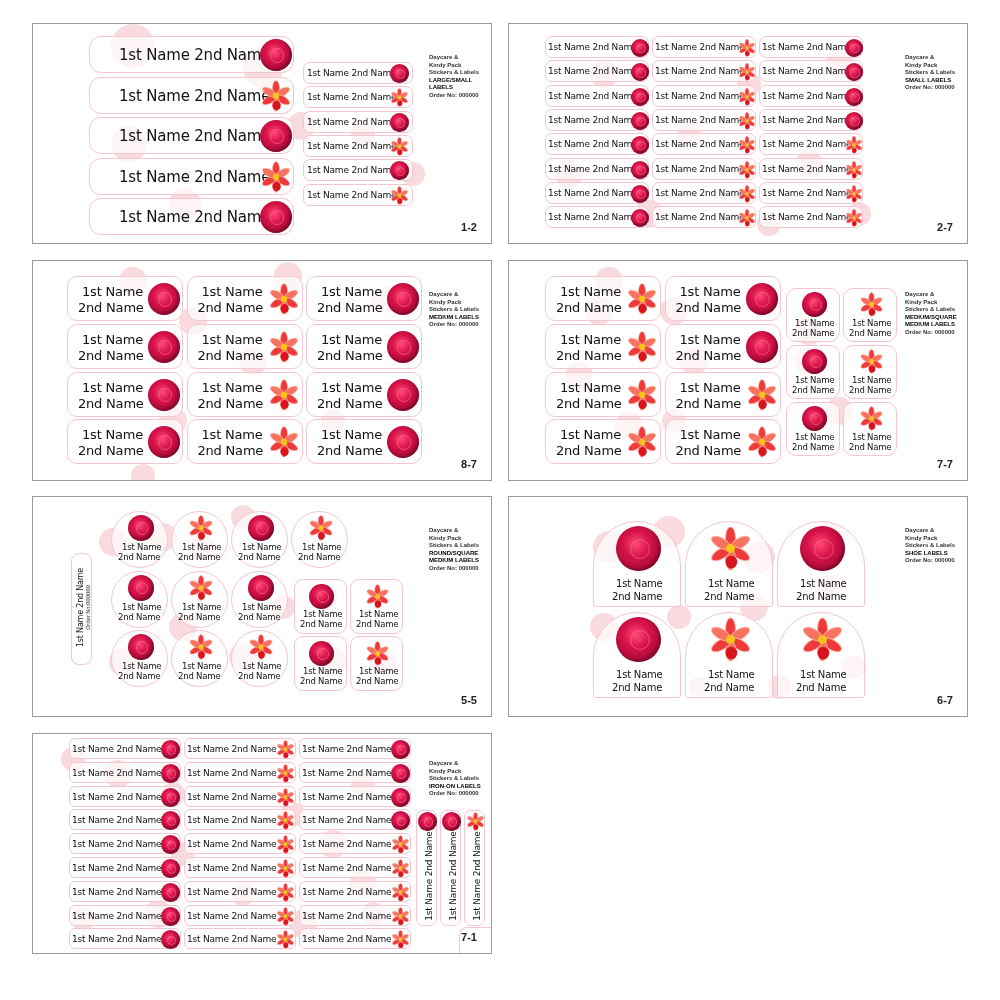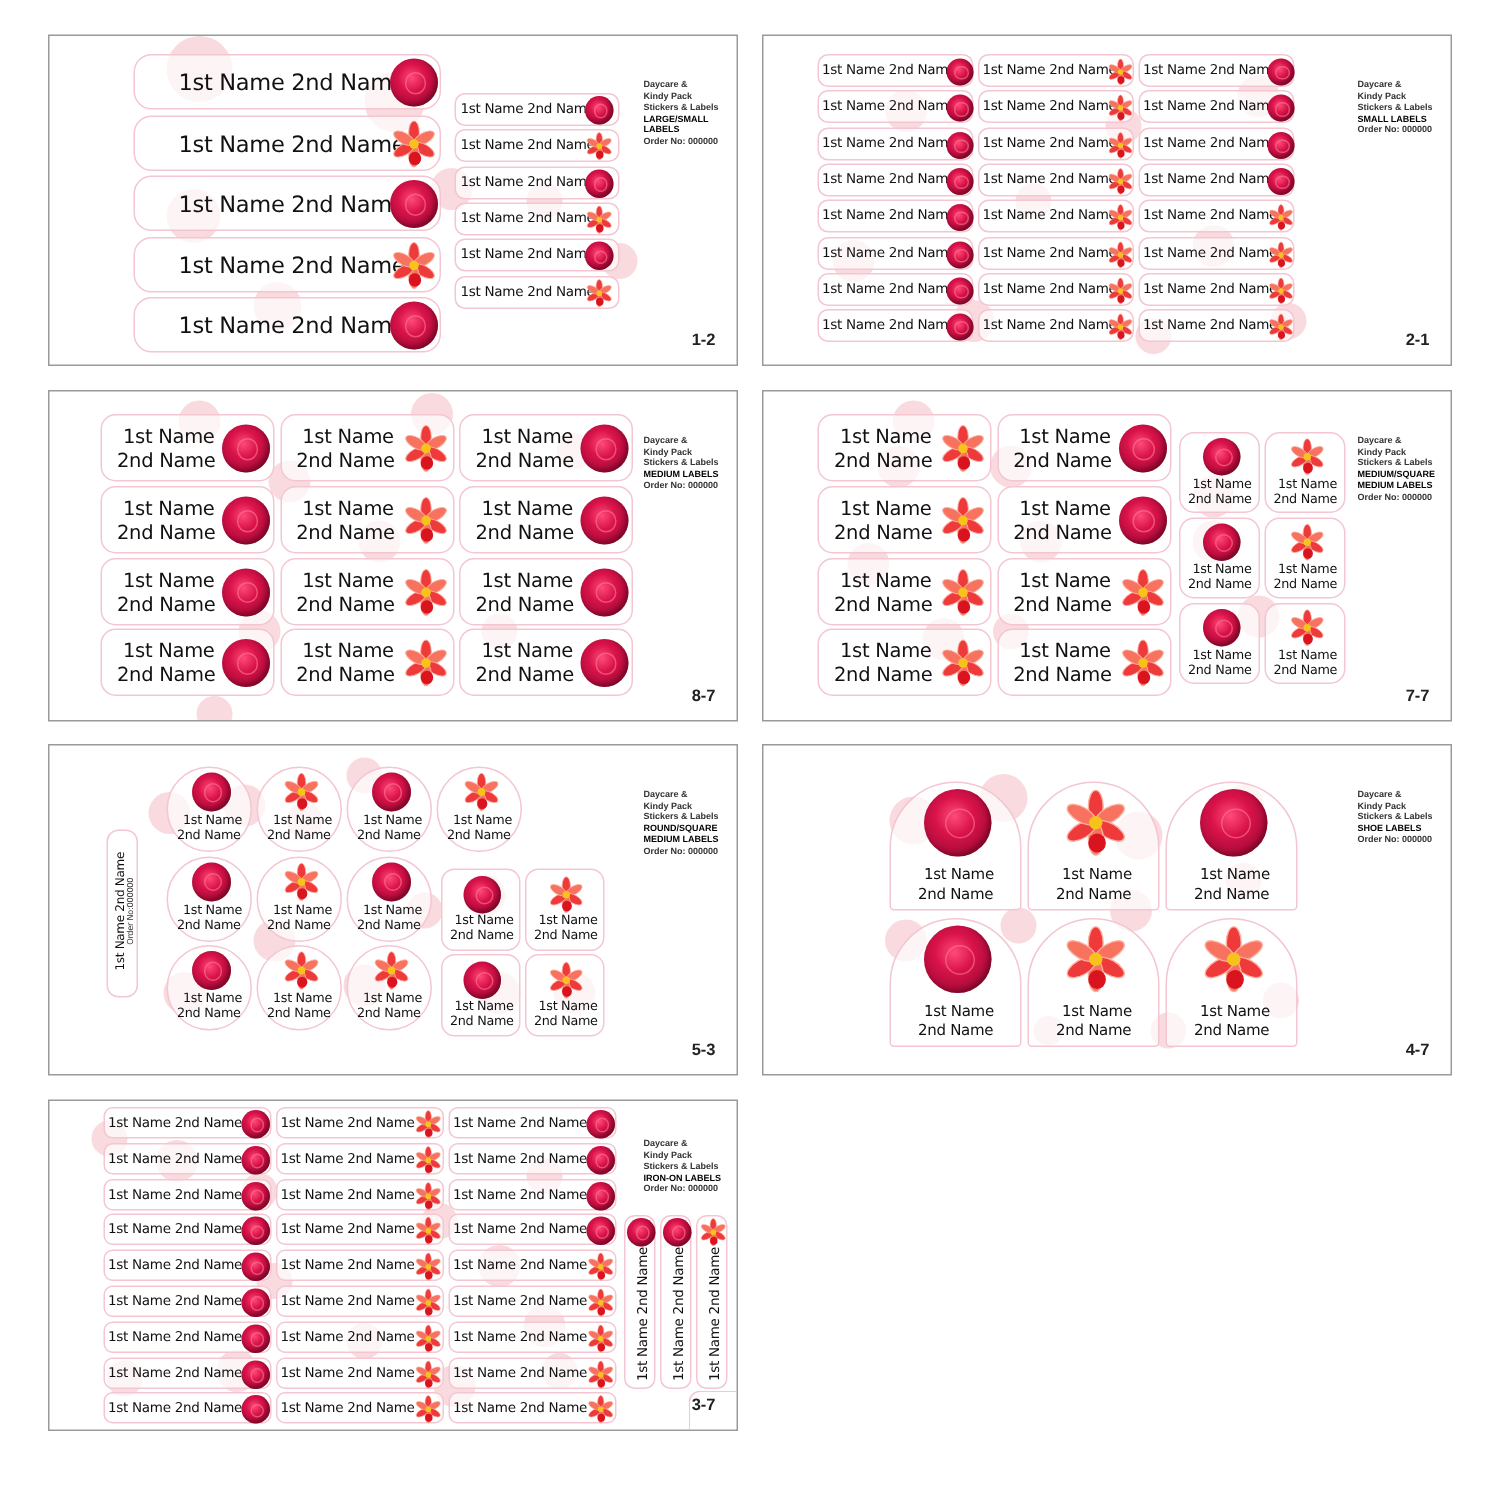--- a/index.html
+++ b/index.html
@@ -134,21 +134,21 @@
       </div>
     </div>
     <div class="panel" style="left: 508px; top: 23px; width: 460px; height: 221px;">
       <div class="panel-info" style="left: 396px; top: 30px;">
         <div class="sub">Daycare &amp;</div>
         <div class="sub">Kindy Pack</div>
         <div class="sub">Stickers &amp; Labels</div>
         <div class="type">SMALL LABELS</div>
         <div class="sub">Order No: 000000</div>
       </div>
-      <div class="panel-num" style="right: 14px; bottom: 10px;">2-1</div>
+      <div class="panel-num" style="right: 14px; bottom: 10px;">2-7</div>
       <div class="dot" style="left: 81px; top: 36px; width: 28px; height: 28px;"></div>
       <div class="dot" style="left: 228px; top: 48px; width: 24px; height: 24px;"></div>
       <div class="dot" style="left: 316px; top: 26px; width: 28px; height: 28px;"></div>
       <div class="dot" style="left: 46px; top: 136px; width: 28px; height: 28px;"></div>
       <div class="dot" style="left: 168px; top: 98px; width: 24px; height: 24px;"></div>
       <div class="dot" style="left: 286px; top: 126px; width: 28px; height: 28px;"></div>
       <div class="dot" style="left: 126px; top: 176px; width: 28px; height: 28px;"></div>
       <div class="dot" style="left: 248px; top: 188px; width: 24px; height: 24px;"></div>
       <div class="dot" style="left: 338px; top: 178px; width: 24px; height: 24px;"></div>
       <div class="label" style="left: 36px; top: 12px; width: 104px; height: 22px; border-radius: 7px;">
@@ -644,21 +644,21 @@
     </div>
     <div class="panel" style="left: 32px; top: 496px; width: 460px; height: 221px;">
       <div class="panel-info" style="left: 396px; top: 30px;">
         <div class="sub">Daycare &amp;</div>
         <div class="sub">Kindy Pack</div>
         <div class="sub">Stickers &amp; Labels</div>
         <div class="type">ROUND/SQUARE</div>
         <div class="type">MEDIUM LABELS</div>
         <div class="sub">Order No: 000000</div>
       </div>
-      <div class="panel-num" style="right: 14px; bottom: 10px;">5-3</div>
+      <div class="panel-num" style="right: 14px; bottom: 10px;">5-5</div>
       <div class="dot" style="left: 66px; top: 31px; width: 28px; height: 28px;"></div>
       <div class="dot" style="left: 116px; top: 26px; width: 28px; height: 28px;"></div>
       <div class="dot" style="left: 158px; top: 38px; width: 24px; height: 24px;"></div>
       <div class="dot" style="left: 198px; top: 8px; width: 24px; height: 24px;"></div>
       <div class="dot" style="left: 276px; top: 86px; width: 28px; height: 28px;"></div>
       <div class="dot" style="left: 286px; top: 151px; width: 28px; height: 28px;"></div>
       <div class="dot" style="left: 336px; top: 151px; width: 28px; height: 28px;"></div>
       <div class="dot" style="left: 76px; top: 151px; width: 28px; height: 28px;"></div>
       <div class="dot" style="left: 136px; top: 116px; width: 28px; height: 28px;"></div>
       <div class="dot" style="left: 196px; top: 146px; width: 28px; height: 28px;"></div>
@@ -804,21 +804,21 @@
       </div>
     </div>
     <div class="panel" style="left: 508px; top: 496px; width: 460px; height: 221px;">
       <div class="panel-info" style="left: 396px; top: 30px;">
         <div class="sub">Daycare &amp;</div>
         <div class="sub">Kindy Pack</div>
         <div class="sub">Stickers &amp; Labels</div>
         <div class="type">SHOE LABELS</div>
         <div class="sub">Order No: 000000</div>
       </div>
-      <div class="panel-num" style="right: 14px; bottom: 10px;">4-7</div>
+      <div class="panel-num" style="right: 14px; bottom: 10px;">6-7</div>
       <div class="dot" style="left: 84px; top: 34px; width: 32px; height: 32px;"></div>
       <div class="dot" style="left: 144px; top: 19px; width: 32px; height: 32px;"></div>
       <div class="dot" style="left: 234px; top: 44px; width: 32px; height: 32px;"></div>
       <div class="dot" style="left: 306px; top: 26px; width: 28px; height: 28px;"></div>
       <div class="dot" style="left: 81px; top: 116px; width: 28px; height: 28px;"></div>
       <div class="dot" style="left: 158px; top: 108px; width: 24px; height: 24px;"></div>
       <div class="dot" style="left: 231px; top: 96px; width: 28px; height: 28px;"></div>
       <div class="dot" style="left: 308px; top: 78px; width: 24px; height: 24px;"></div>
       <div class="dot" style="left: 333px; top: 158px; width: 24px; height: 24px;"></div>
       <div class="dot" style="left: 258px; top: 178px; width: 24px; height: 24px;"></div>
@@ -882,21 +882,21 @@
       </div>
     </div>
     <div class="panel" style="left: 32px; top: 733px; width: 460px; height: 221px;">
       <div class="panel-info" style="left: 396px; top: 26px;">
         <div class="sub">Daycare &amp;</div>
         <div class="sub">Kindy Pack</div>
         <div class="sub">Stickers &amp; Labels</div>
         <div class="type">IRON-ON LABELS</div>
         <div class="sub">Order No: 000000</div>
       </div>
-      <div class="panel-num" style="right: 14px; bottom: 10px;">3-7</div>
+      <div class="panel-num" style="right: 14px; bottom: 10px;">7-1</div>
       <div style="position: absolute; left: 0px; top: 0px; width: 458px; height: 219px;"></div>
       <div class="dot" style="left: 28px; top: 13px; width: 24px; height: 24px;"></div>
       <div class="dot" style="left: 71px; top: 26px; width: 28px; height: 28px;"></div>
       <div class="dot" style="left: 128px; top: 48px; width: 24px; height: 24px;"></div>
       <div class="dot" style="left: 248px; top: 68px; width: 24px; height: 24px;"></div>
       <div class="dot" style="left: 318px; top: 38px; width: 24px; height: 24px;"></div>
       <div class="dot" style="left: 286px; top: 96px; width: 28px; height: 28px;"></div>
       <div class="dot" style="left: 138px; top: 108px; width: 24px; height: 24px;"></div>
       <div class="dot" style="left: 38px; top: 173px; width: 24px; height: 24px;"></div>
       <div class="dot" style="left: 111px; top: 166px; width: 28px; height: 28px;"></div>

